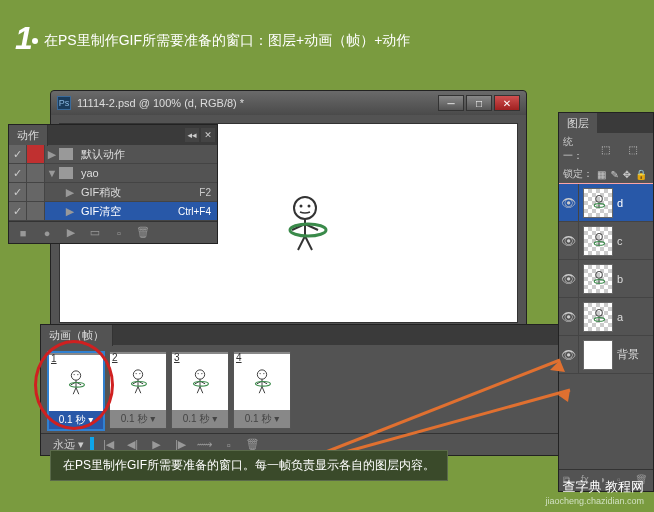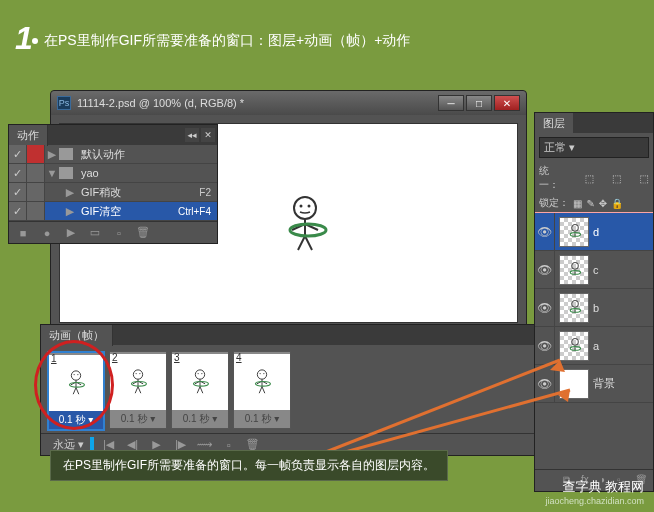--- a/index.html
+++ b/index.html
@@ -42,21 +42,21 @@
 .frame{width:58px;background:#888;border:1px solid #555;position:relative}
 .frame.sel{border:2px solid #3080d0}
 .frame-num{position:absolute;top:0;left:2px;font-size:10px;color:#333;text-decoration:underline}
 .frame-thumb{height:56px;background:#fff;display:flex;align-items:center;justify-content:center;margin-top:2px}
 .frame-time{background:#888;color:#444;font-size:10px;text-align:center;padding:2px}
 .frame.sel .frame-time{background:#2858a8;color:#fff}
 .anim-footer{height:22px;background:#535353;border-top:1px solid #333;display:flex;align-items:center;padding:0 6px;gap:6px}
 .forever{color:#ccc;font-size:11px;padding:0 6px;border-right:4px solid #0ea5e9}
 .play-btn{width:18px;height:14px;color:#999;font-size:11px;display:flex;align-items:center;justify-content:center}
 .circle-highlight{position:absolute;top:340px;left:34px;width:80px;height:90px;border:3px solid #d02020;border-radius:50%;pointer-events:none}
-.layers-panel{position:absolute;top:112px;right:0;width:120px;height:380px;background:#535353;border:1px solid #222}
+.layers-panel{position:absolute;top:112px;right:0;width:96px;height:380px;background:#535353;border:1px solid #222}
 .layers-tabs{height:20px;background:#3a3a3a;display:flex}
 .layers-tab{background:#535353;color:#ddd;font-size:11px;padding:3px 8px}
 .blend-row{padding:4px;display:flex;gap:4px}
 .blend-mode{flex:1;background:#3a3a3a;color:#ccc;font-size:11px;padding:2px 4px;border:1px solid #222}
 .unify-row{padding:2px 4px;color:#ccc;font-size:10px;display:flex;align-items:center;gap:18px}
 .lock-row{padding:2px 4px;color:#ccc;font-size:10px;display:flex;align-items:center;gap:4px;border-bottom:1px solid #fca5a5}
 .layer-list{}
 .layer-row{display:flex;align-items:center;height:38px;border-bottom:1px solid #444}
 .layer-row.sel{background:#2858a8}
 .eye{width:20px;height:38px;border-right:1px solid #444;display:flex;align-items:center;justify-content:center;color:#ccc;font-size:12px}
@@ -258,23 +258,20 @@
     <div style="margin-left:auto" class="play-btn">▦</div>
   </div>
 </div>
 
 <div class="circle-highlight"></div>
 
 <div class="layers-panel">
   <div class="layers-tabs">
     <div class="layers-tab">图层</div>
   </div>
-  <div class="blend-row">
-    <div class="blend-mode"><span>正常</span> ▾</div>
-  </div>
   <div class="unify-row">
     <span>统一：</span>
     <span>⬚</span>
     <span>⬚</span>
     <span>⬚</span>
   </div>
   <div class="lock-row">
     <span>锁定：</span>
     <span>▦</span>
     <span>✎</span>

